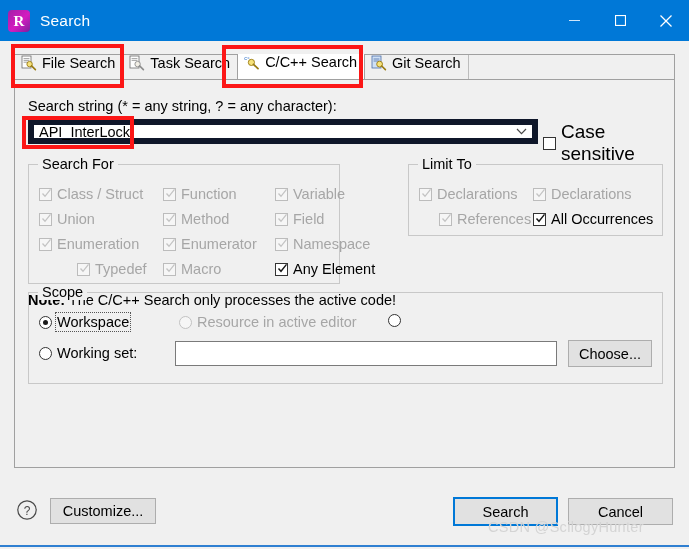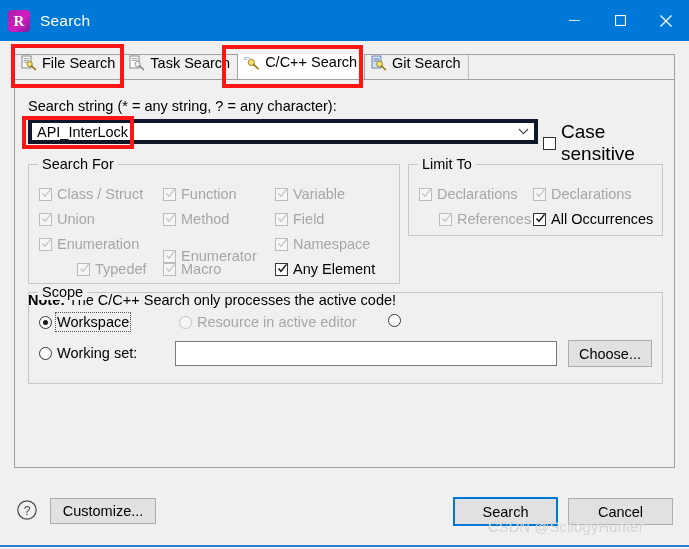--- a/index.html
+++ b/index.html
@@ -111,21 +111,21 @@
     position: absolute;
     left: 13px; top: 18px;
     font-size: 14.5px;
     color: #000000;
   }
   #combo {
     position: absolute;
     left: 13px; top: 39px;
     width: 510px; height: 25px;
     background: #ffffff;
-    border: 4px solid #0f172a;
+    border: 6px solid #0f172a;
     box-sizing: border-box;
     display: flex;
     align-items: center;
   }
   #combo-value {
     font-size: 14.5px;
     color: #000000;
     padding-left: 5px;
     flex: 1;
   }
@@ -153,21 +153,21 @@
   }
   .group-title {
     position: absolute;
     top: -9px; left: 9px;
     background: #f0f0f0;
     padding: 0 4px;
     font-size: 14.5px;
     color: #000000;
   }
 
-  #group-searchfor { left: 13px; top: 84px; width: 372px; height: 120px; }
+  #group-searchfor { left: 13px; top: 84px; width: 312px; height: 120px; }
   #group-limitto  { left: 393px; top: 84px; width: 255px; height: 72px; }
   #group-scope    { left: 13px; top: 212px; width: 635px; height: 92px; }
 
   
   .cb {
     width: 13px; height: 13px;
     box-sizing: border-box;
     border: 1px solid #333333;
     background: #ffffff;
     flex: none;
@@ -436,21 +436,21 @@
           <span>Function</span>
       </label>
       <label class="opt disabled" style="left:134px; top:46px;">
         <span class="cb disabled">
           <svg class="tick" viewBox="0 0 11 13">
               <path d="M1.5 6.5 L4 9.3 L9.5 2.4" fill="none" stroke="#c4c4c4" stroke-width="1.3"></path>
             </svg>
         </span>
           <span>Method</span>
       </label>
-      <label class="opt disabled" style="left:134px; top:83px;">
+      <label class="opt disabled" style="left:134px; top:71px;">
         <span class="cb disabled">
           <svg class="tick" viewBox="0 0 11 13">
               <path d="M1.5 6.5 L4 9.3 L9.5 2.4" fill="none" stroke="#c4c4c4" stroke-width="1.3"></path>
             </svg>
         </span>
           <span>Enumerator</span>
       </label>
       <label class="opt disabled" style="left:134px; top:96px;">
         <span class="cb disabled">
           <svg class="tick" viewBox="0 0 11 13">

